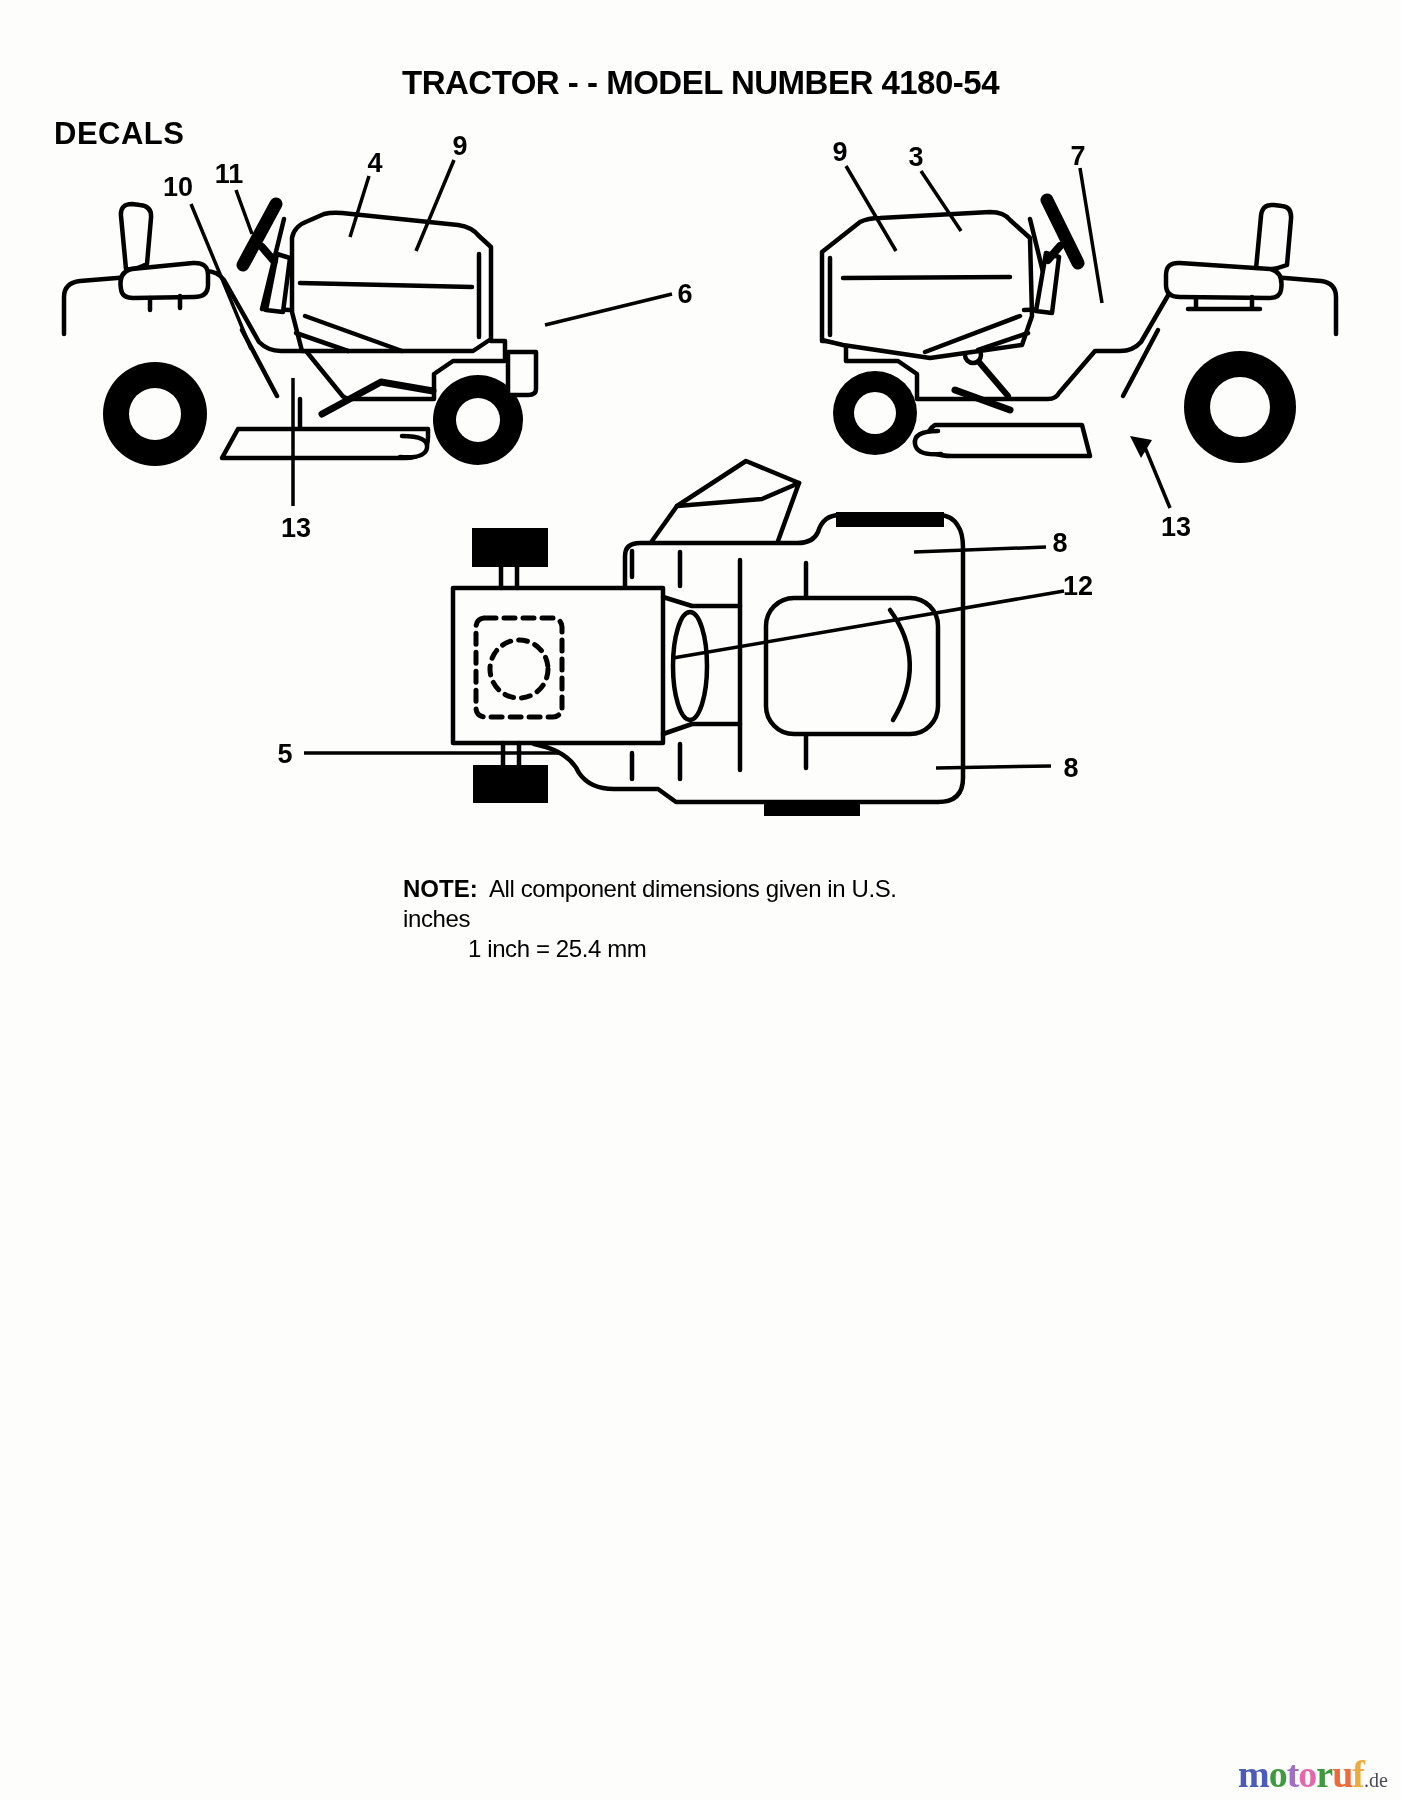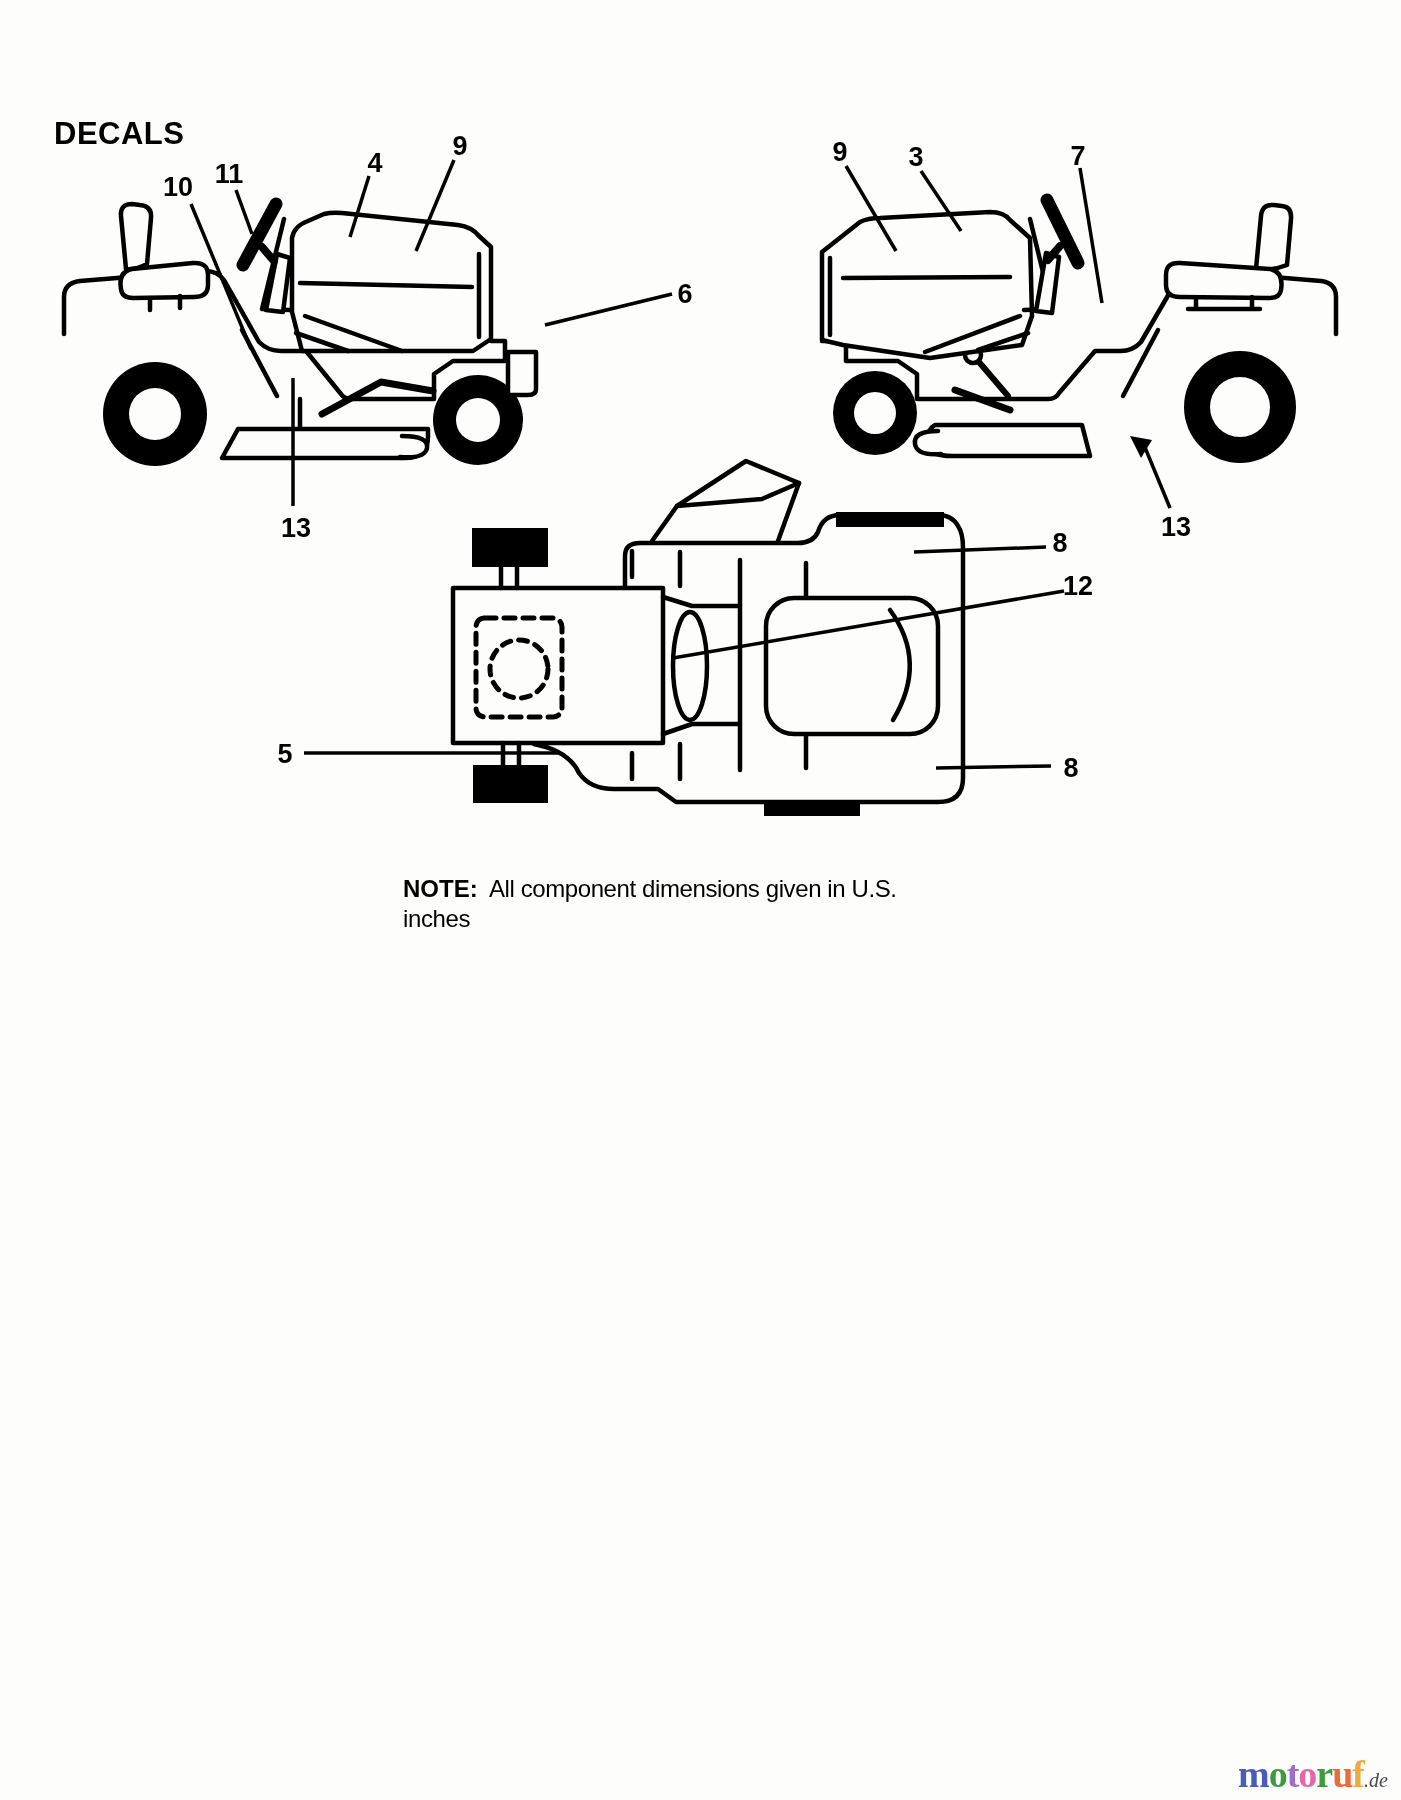--- a/index.html
+++ b/index.html
@@ -22,31 +22,32 @@
     font-size:24px;letter-spacing:-0.4px;line-height:30px;
   }
   .note b{letter-spacing:0;}
   .note .l2{margin-left:65px;}
   .logo{
     position:absolute;left:1238px;top:1752px;width:160px;
     font-family:"Liberation Serif","DejaVu Serif",serif;
     font-size:38px;font-weight:bold;letter-spacing:-1px;white-space:nowrap;
     cursor:pointer;
   }
-  .logo .suffix{font-size:20px;font-weight:normal;letter-spacing:0;font-style:italic;}
+  .logo .suffix{font-size:20px;font-weight:normal;letter-spacing:0;}
   svg text{
     font-family:"Liberation Sans","DejaVu Sans",sans-serif;
     font-size:27px;font-weight:bold;fill:#000;
   }
 </style>
 </head>
 <body>
 
 <div class="page">
 
+  <div class="title">TRACTOR - - MODEL NUMBER 4180-54</div>
   <div class="section-heading">DECALS</div>
 
   <svg class="diagram-svg" width="1401" height="1800" viewBox="0 0 1401 1800">
 
     <g fill="none" stroke="#000" stroke-width="4.5" stroke-linejoin="round" stroke-linecap="round">
 
       <path fill="#fdfdfc" d="
         M64,334 L64,297 Q64,283 80,281 L203,271 Q217,270 224,280
         L259,342 Q268,351 281,351 L306,351 L341,394 Q344,399 352,399
         L434,399 L434,374 L453,361 L505,361 L505,341 L491,341"></path>
@@ -187,19 +188,20 @@
       <text x="1176" y="536">13</text>
       <text x="1060" y="552">8</text>
       <text x="1078" y="595">12</text>
       <text x="285" y="763">5</text>
       <text x="1071" y="777">8</text>
     </g>
   </svg>
 
   <div class="note">
     <div><b>NOTE:</b>&nbsp; <span>All component dimensions given in U.S. inches</span></div>
+    <div class="l2">1 inch = 25.4 mm</div>
   </div>
 
   <div class="logo">
     <span style="color: rgb(74, 92, 184);">m</span><span style="color: rgb(61, 155, 61);">o</span><span style="color: rgb(160, 110, 196);">t</span><span style="color: rgb(229, 102, 170);">o</span><span style="color: rgb(61, 155, 61);">r</span><span style="color: rgb(239, 106, 58);">u</span><span style="color: rgb(237, 170, 63);">f</span><span class="suffix" style="color: rgb(74, 74, 82);">.de</span>
   </div>
 
 </div>
 
 </body></html>

